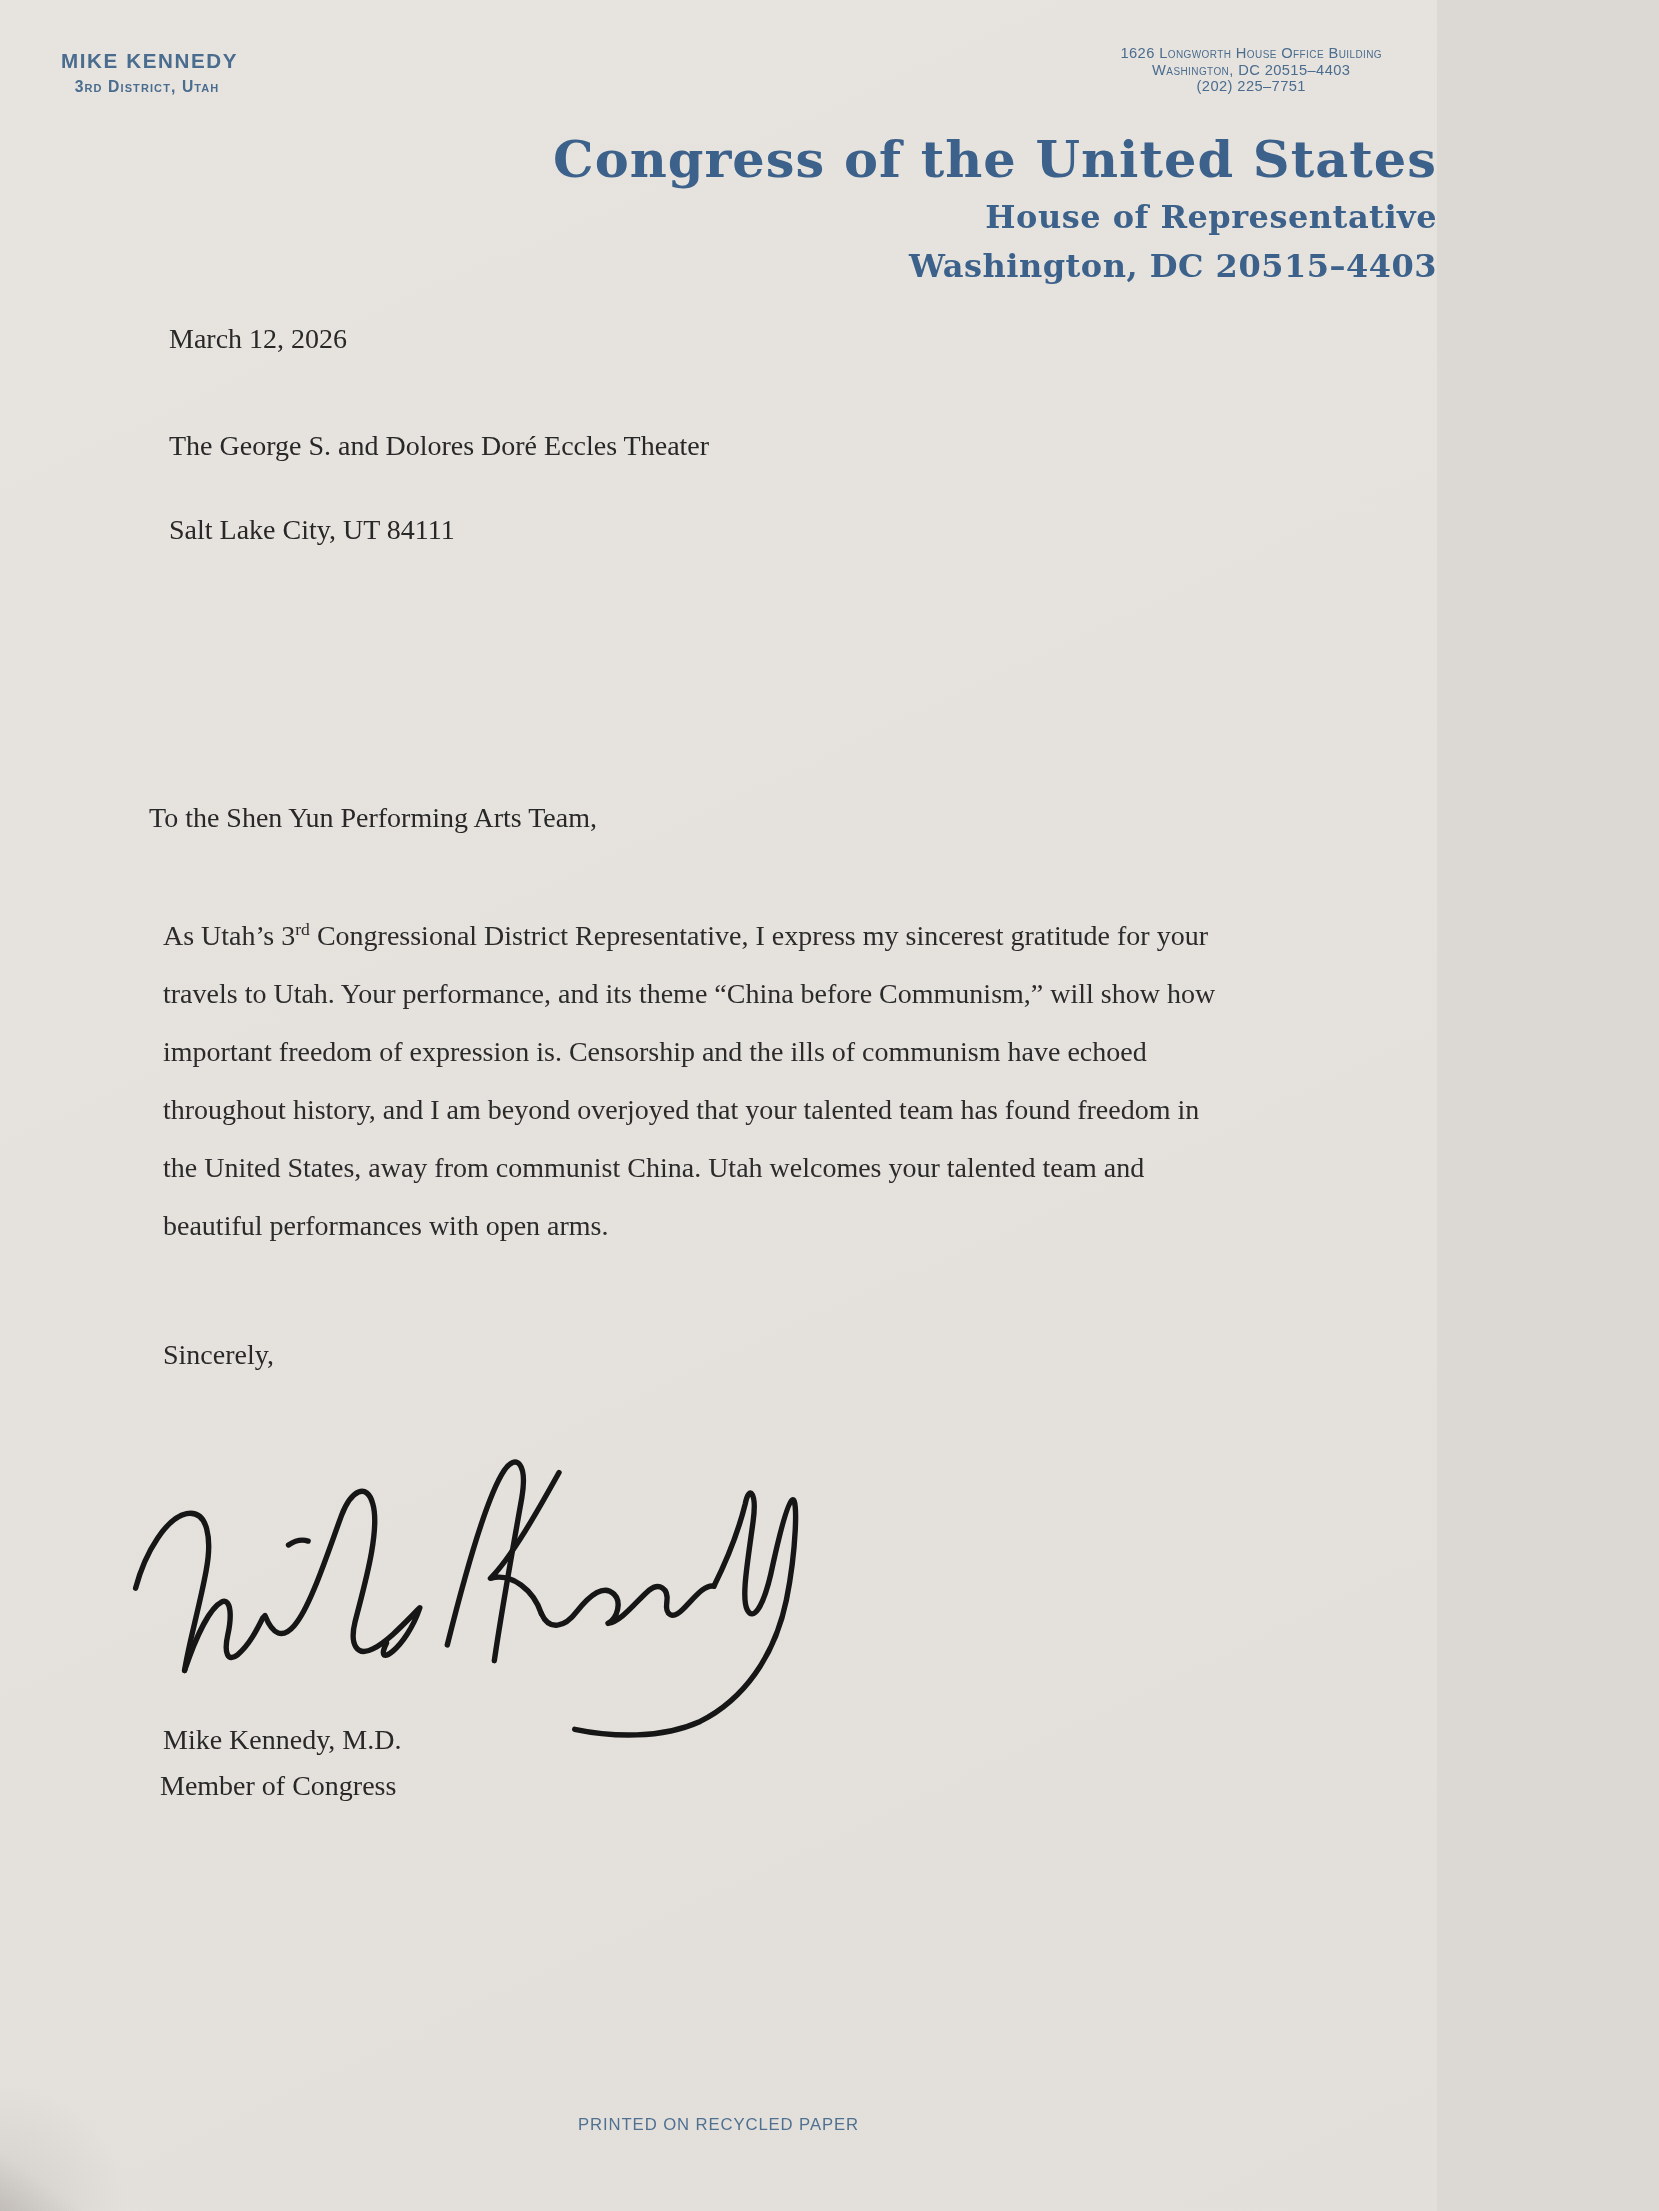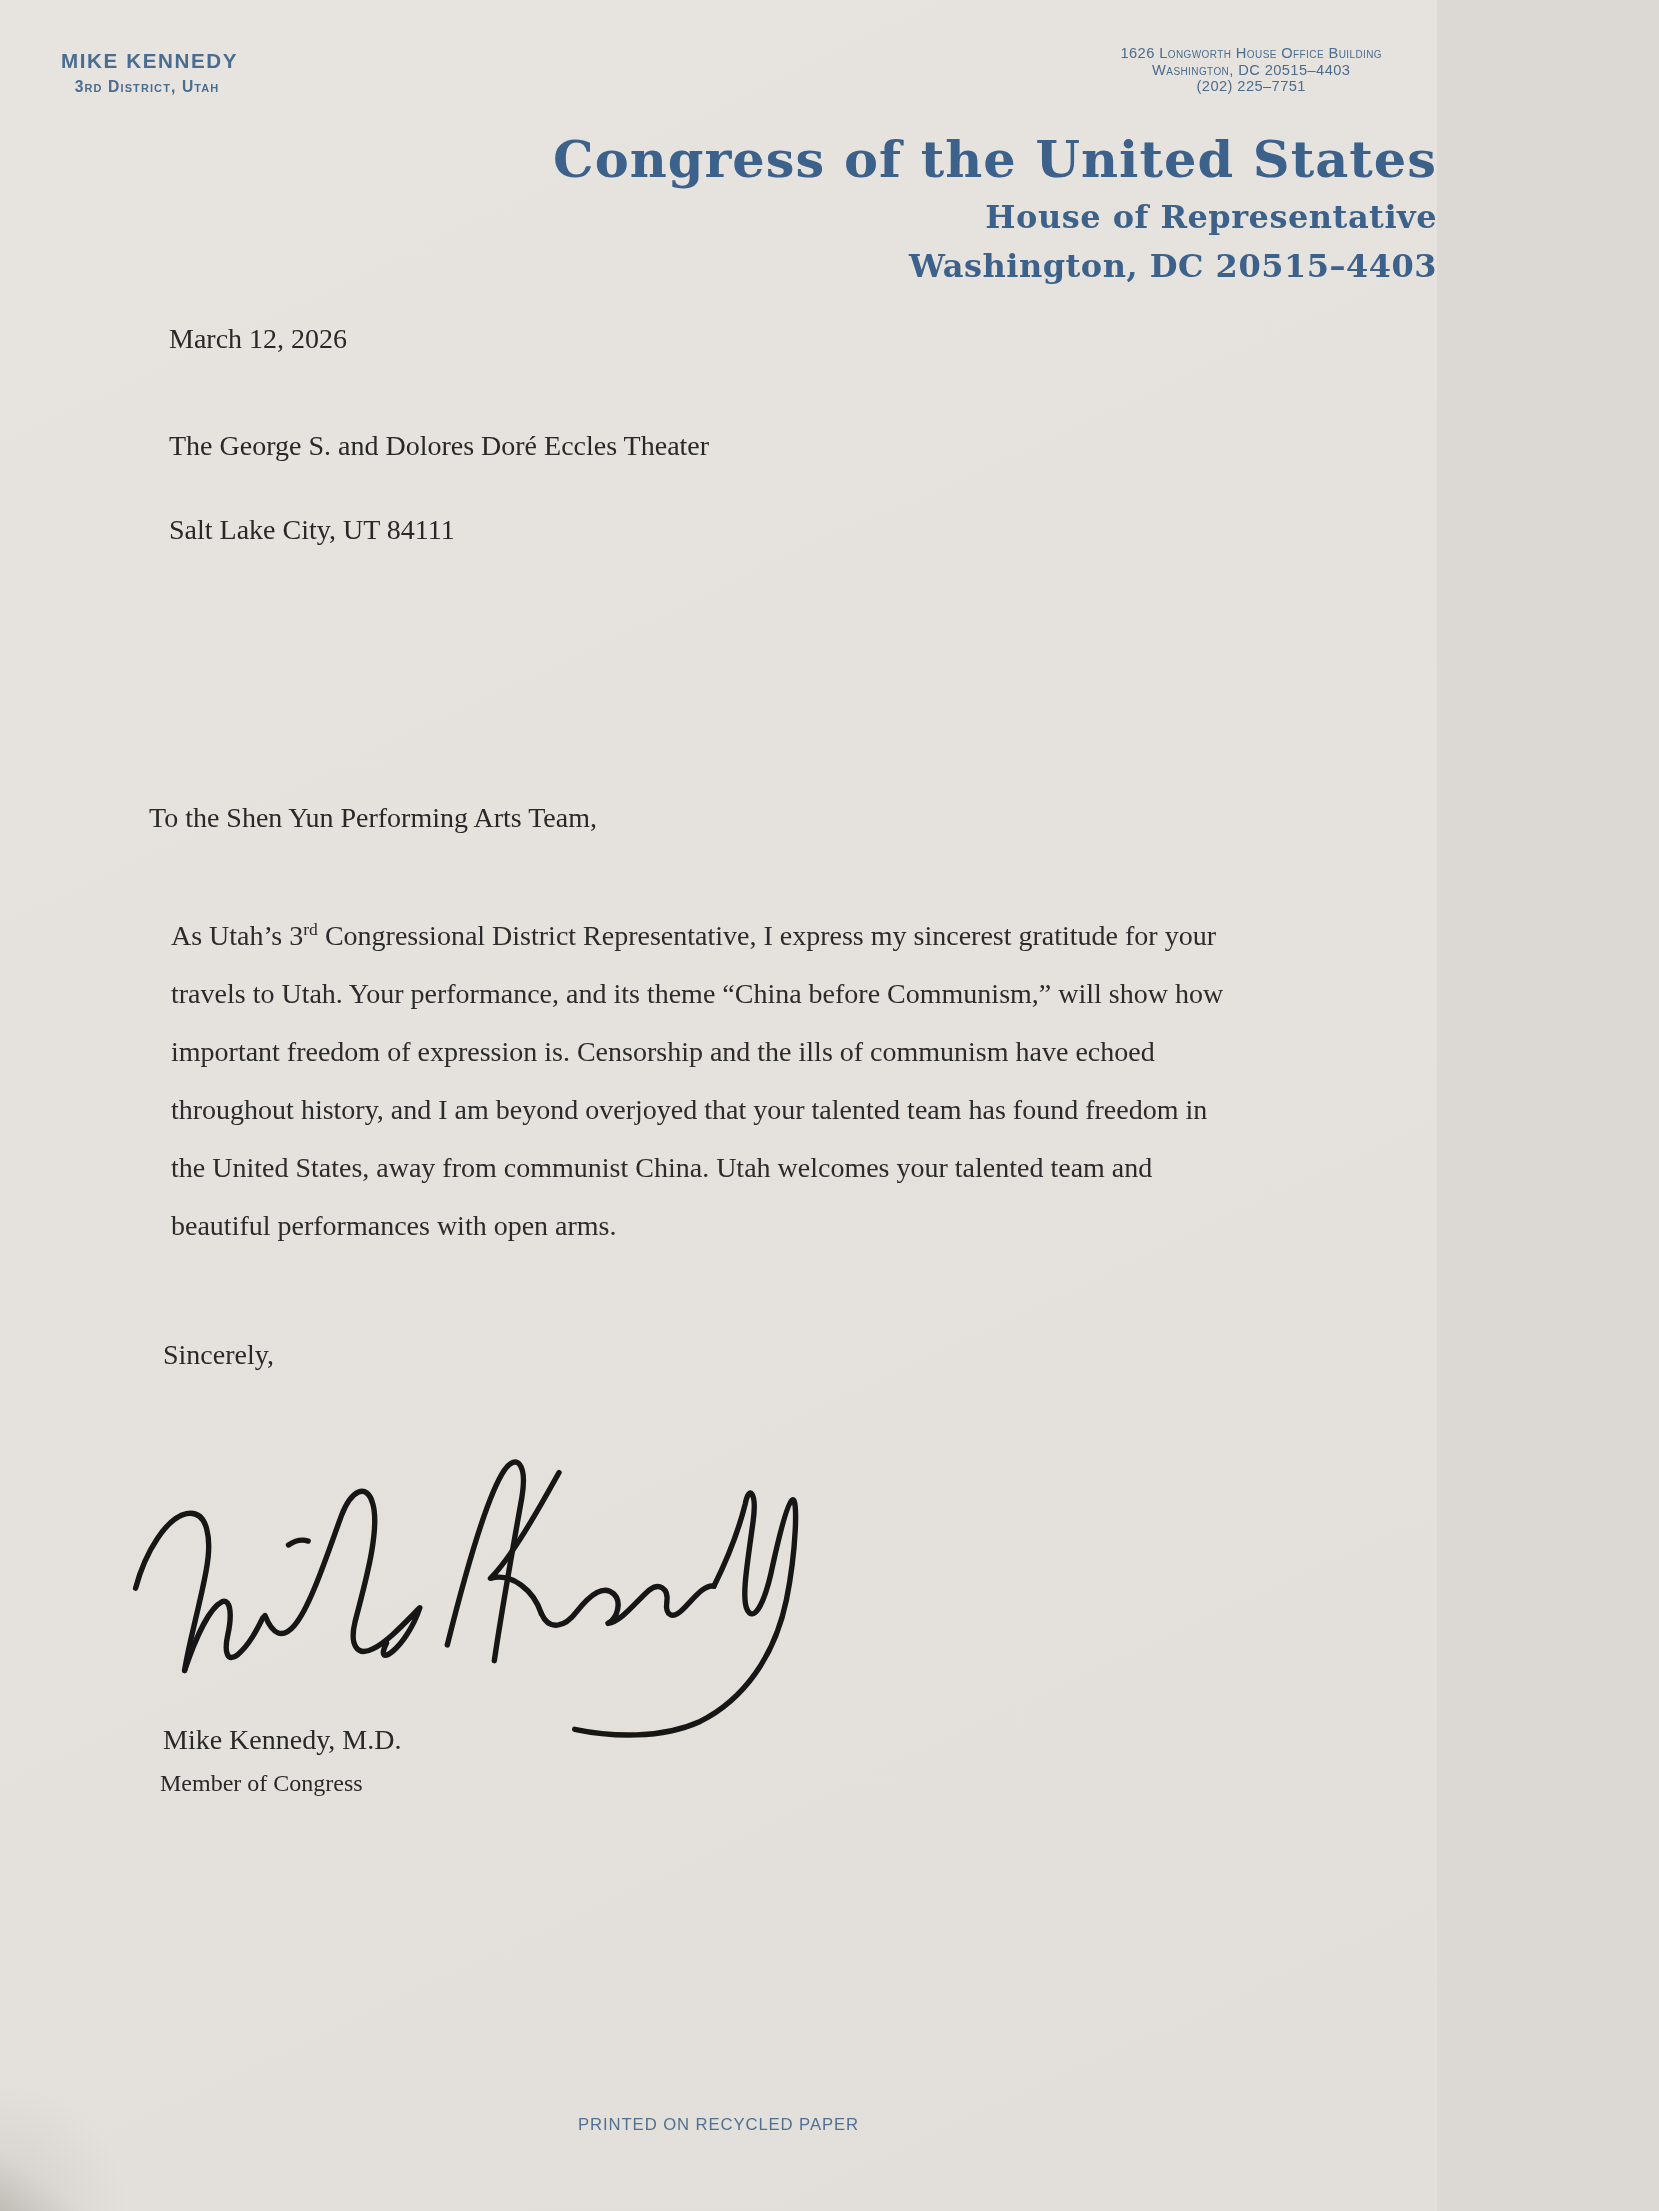--- a/index.html
+++ b/index.html
@@ -80,26 +80,25 @@
   .date      { position: absolute; left: 169px; top: 323px;  font-size: 28px; }
   .recipient { position: absolute; left: 169px; top: 404px;  font-size: 28px; line-height: 84px; }
   .salutation{ position: absolute; left: 149px; top: 802px;  font-size: 28px; }
   .body-par  {
     position: absolute;
     left: 163px; top: 879px;
     width: 1062px;
     font-size: 28px;
     line-height: 58px;
     color: #2b2b2b;
-    margin-left: 8px;
   }
   .body-par sup { font-size: 17.6px; line-height: 0; }
   .closing   { position: absolute; left: 163px; top: 1339px; font-size: 28px; }
   .sig-name  { position: absolute; left: 163px; top: 1724px; font-size: 28px; }
-  .sig-title { position: absolute; left: 160px; top: 1770px; font-size: 24px; }
+  .sig-title { position: absolute; left: 160px; top: 1770px; font-size: 28px; }
 
   .signature {
     position: absolute;
     left: 116px; top: 1443px;
     width: 691px; height: 304px;
   }
 
   .footer {
     position: absolute;
     left: 0; top: 2115px;

